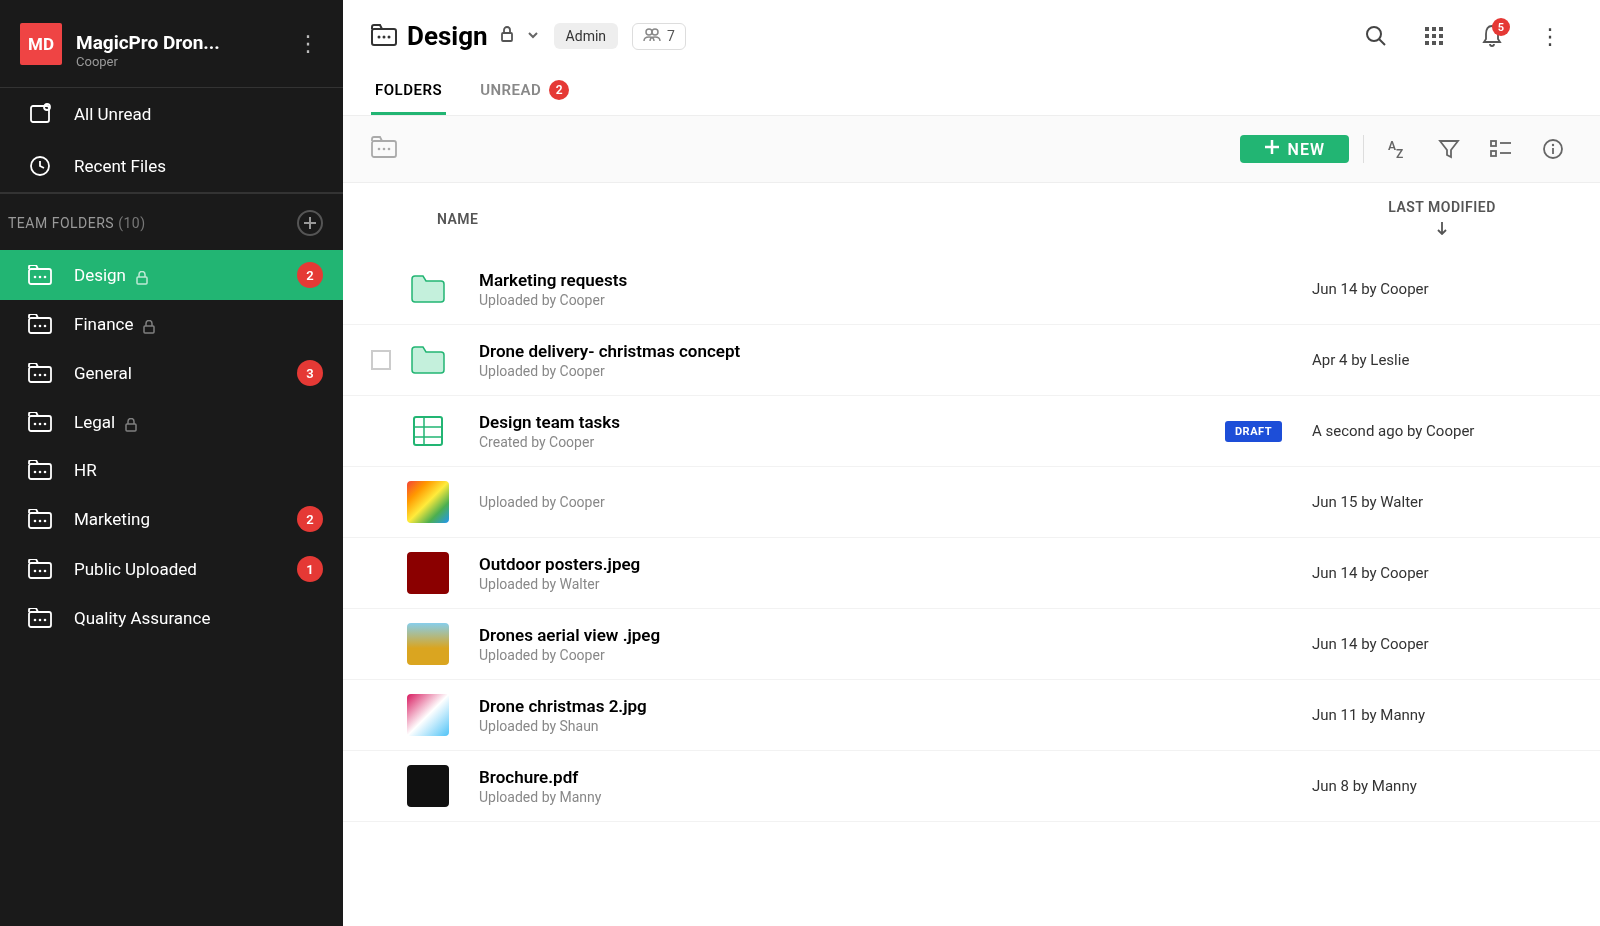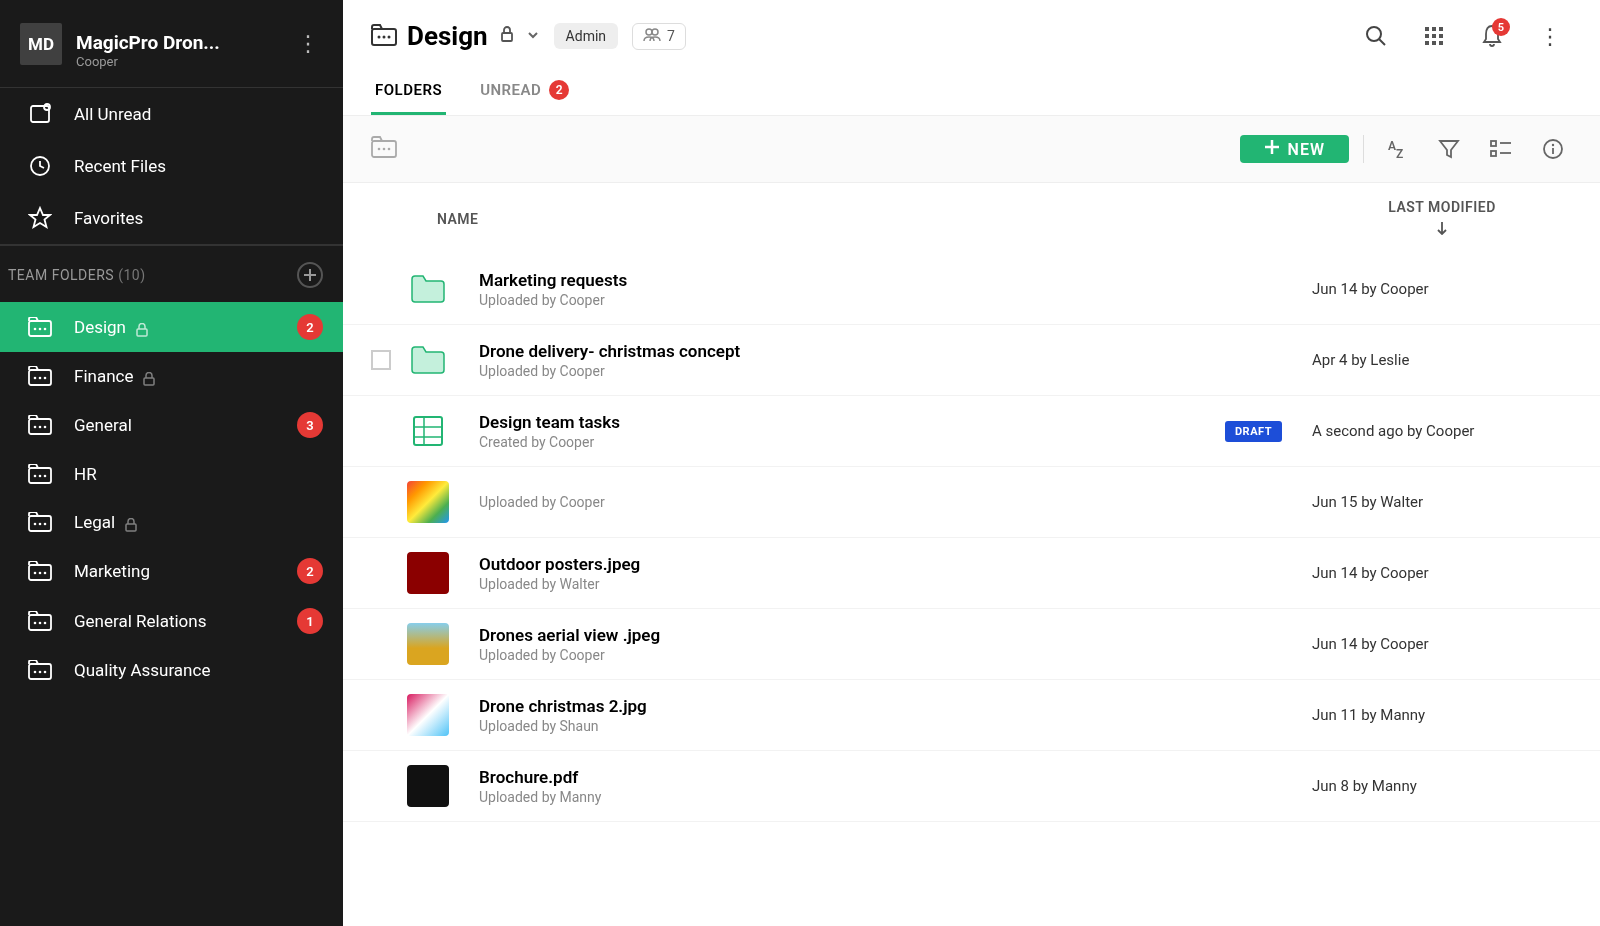--- a/index.html
+++ b/index.html
@@ -2,21 +2,21 @@
 <html><head>
 <meta charset="utf-8">
 <style>
 * { margin: 0; padding: 0; box-sizing: border-box; font-family: -apple-system, BlinkMacSystemFont, "Segoe UI", Roboto, sans-serif; }
 html, body { height: 100%; }
 body { display: flex; background: #fff; color: #000; overflow: hidden; }
 
 
 .sidebar { width: 343px; background: #1a1a1a; color: #fff; display: flex; flex-direction: column; flex-shrink: 0; }
 .sidebar-header { display: flex; align-items: center; padding: 18px 20px; gap: 14px; }
-.workspace-avatar { width: 42px; height: 42px; background: #404040; display: flex; align-items: center; justify-content: center; font-weight: 700; font-size: 17px; color: #fff; border-radius: 2px; }
+.workspace-avatar { width: 42px; height: 42px; background: #ef4444; display: flex; align-items: center; justify-content: center; font-weight: 700; font-size: 17px; color: #fff; border-radius: 2px; }
 .workspace-info { flex: 1; overflow: hidden; }
 .workspace-name { font-size: 19px; font-weight: 700; white-space: nowrap; overflow: hidden; text-overflow: ellipsis; margin-top: 13px; }
 .workspace-user { font-size: 13px; color: #999; }
 .sidebar hr { border: none; border-top: 1px solid #333; }
 .sidebar-item { display: flex; align-items: center; padding: 14px 28px; gap: 22px; cursor: pointer; font-size: 17px; }
 .sidebar-icon { width: 24px; height: 24px; display: flex; align-items: center; justify-content: center; flex-shrink: 0; }
 .sidebar-section-header { display: flex; align-items: center; justify-content: space-between; padding: 16px 20px 14px 8px; color: #999; font-size: 14px; letter-spacing: 0.5px; }
 .sidebar-section-header .count { color: #777; }
 .plus-circle { width: 26px; height: 26px; border: 2px solid #555; border-radius: 50%; display: flex; align-items: center; justify-content: center; cursor: pointer; color: #999; }
 .team-folder { display: flex; align-items: center; padding: 12px 20px 12px 28px; gap: 22px; cursor: pointer; font-size: 17px; }
@@ -97,28 +97,20 @@
       </div>
       <div class="sidebar-item">
         <span class="sidebar-icon">
           <svg width="24" height="24" viewBox="0 0 24 24">
             <circle cx="12" cy="12" r="9" fill="none" stroke="#fff" stroke-width="1.8"></circle>
             <path d="M12 7 L12 12 L16 14" fill="none" stroke="#fff" stroke-width="1.8"></path>
           </svg>
         </span>
         <span>Recent Files</span>
       </div>
-      <div class="sidebar-item">
-        <span class="sidebar-icon">
-          <svg width="24" height="24" viewBox="0 0 24 24">
-            <path d="M12 2 L15 9 L22 9 L16.5 13.5 L18.5 21 L12 17 L5.5 21 L7.5 13.5 L2 9 L9 9 Z" fill="none" stroke="#fff" stroke-width="1.8"></path>
-          </svg>
-        </span>
-        <span>Favorites</span>
-      </div>
     </div>
   <hr>
   <hr>
   <div class="sidebar-section-header">
     <span>
       <span>TEAM FOLDERS</span>
       <span class="count">(10)</span>
     </span>
     <div class="plus-circle">
       <svg width="14" height="14" viewBox="0 0 14 14">
@@ -183,68 +175,68 @@
         <span class="sidebar-icon">
           <svg width="24" height="20" viewBox="0 0 24 20">
             <rect x="1" y="4" width="22" height="15" rx="2" fill="none" stroke="#fff" stroke-width="1.8"></rect>
             <path d="M1 4 L1 2 Q1 0 3 0 L8 0 L10 4" fill="none" stroke="#fff" stroke-width="1.8"></path>
             <circle cx="7" cy="12" r="1.3" fill="#fff"></circle>
             <circle cx="12" cy="12" r="1.3" fill="#fff"></circle>
             <circle cx="17" cy="12" r="1.3" fill="#fff"></circle>
           </svg>
         </span>
         <span class="folder-label">
-          <span>HR</span>
-        </span>
-      </div>
-      <div class="team-folder">
-        <span class="sidebar-icon">
-          <svg width="24" height="20" viewBox="0 0 24 20">
-            <rect x="1" y="4" width="22" height="15" rx="2" fill="none" stroke="#fff" stroke-width="1.8"></rect>
-            <path d="M1 4 L1 2 Q1 0 3 0 L8 0 L10 4" fill="none" stroke="#fff" stroke-width="1.8"></path>
-            <circle cx="7" cy="12" r="1.3" fill="#fff"></circle>
-            <circle cx="12" cy="12" r="1.3" fill="#fff"></circle>
-            <circle cx="17" cy="12" r="1.3" fill="#fff"></circle>
-          </svg>
-        </span>
-        <span class="folder-label">
           <span>Legal</span>
           <span class="lock-mini"><svg width="12" height="14" viewBox="0 0 12 14">
               <rect x="1" y="6" width="10" height="7" rx="1" fill="none" stroke="#aaa" stroke-width="1.5"></rect>
               <path d="M3 6 V3.5 a3 3 0 0 1 6 0 V6" fill="none" stroke="#aaa" stroke-width="1.5"></path>
             </svg></span>
         </span>
       </div>
       <div class="team-folder">
         <span class="sidebar-icon">
           <svg width="24" height="20" viewBox="0 0 24 20">
             <rect x="1" y="4" width="22" height="15" rx="2" fill="none" stroke="#fff" stroke-width="1.8"></rect>
             <path d="M1 4 L1 2 Q1 0 3 0 L8 0 L10 4" fill="none" stroke="#fff" stroke-width="1.8"></path>
             <circle cx="7" cy="12" r="1.3" fill="#fff"></circle>
             <circle cx="12" cy="12" r="1.3" fill="#fff"></circle>
             <circle cx="17" cy="12" r="1.3" fill="#fff"></circle>
           </svg>
         </span>
         <span class="folder-label">
+          <span>HR</span>
+        </span>
+      </div>
+      <div class="team-folder">
+        <span class="sidebar-icon">
+          <svg width="24" height="20" viewBox="0 0 24 20">
+            <rect x="1" y="4" width="22" height="15" rx="2" fill="none" stroke="#fff" stroke-width="1.8"></rect>
+            <path d="M1 4 L1 2 Q1 0 3 0 L8 0 L10 4" fill="none" stroke="#fff" stroke-width="1.8"></path>
+            <circle cx="7" cy="12" r="1.3" fill="#fff"></circle>
+            <circle cx="12" cy="12" r="1.3" fill="#fff"></circle>
+            <circle cx="17" cy="12" r="1.3" fill="#fff"></circle>
+          </svg>
+        </span>
+        <span class="folder-label">
           <span>Marketing</span>
         </span>
         <span class="badge-red">2</span>
       </div>
       <div class="team-folder">
         <span class="sidebar-icon">
           <svg width="24" height="20" viewBox="0 0 24 20">
             <rect x="1" y="4" width="22" height="15" rx="2" fill="none" stroke="#fff" stroke-width="1.8"></rect>
             <path d="M1 4 L1 2 Q1 0 3 0 L8 0 L10 4" fill="none" stroke="#fff" stroke-width="1.8"></path>
             <circle cx="7" cy="12" r="1.3" fill="#fff"></circle>
             <circle cx="12" cy="12" r="1.3" fill="#fff"></circle>
             <circle cx="17" cy="12" r="1.3" fill="#fff"></circle>
           </svg>
         </span>
         <span class="folder-label">
-          <span>General Relations</span>
+          <span>Public Uploaded</span>
         </span>
         <span class="badge-red">1</span>
       </div>
       <div class="team-folder">
         <span class="sidebar-icon">
           <svg width="24" height="20" viewBox="0 0 24 20">
             <rect x="1" y="4" width="22" height="15" rx="2" fill="none" stroke="#fff" stroke-width="1.8"></rect>
             <path d="M1 4 L1 2 Q1 0 3 0 L8 0 L10 4" fill="none" stroke="#fff" stroke-width="1.8"></path>
             <circle cx="7" cy="12" r="1.3" fill="#fff"></circle>
             <circle cx="12" cy="12" r="1.3" fill="#fff"></circle>

